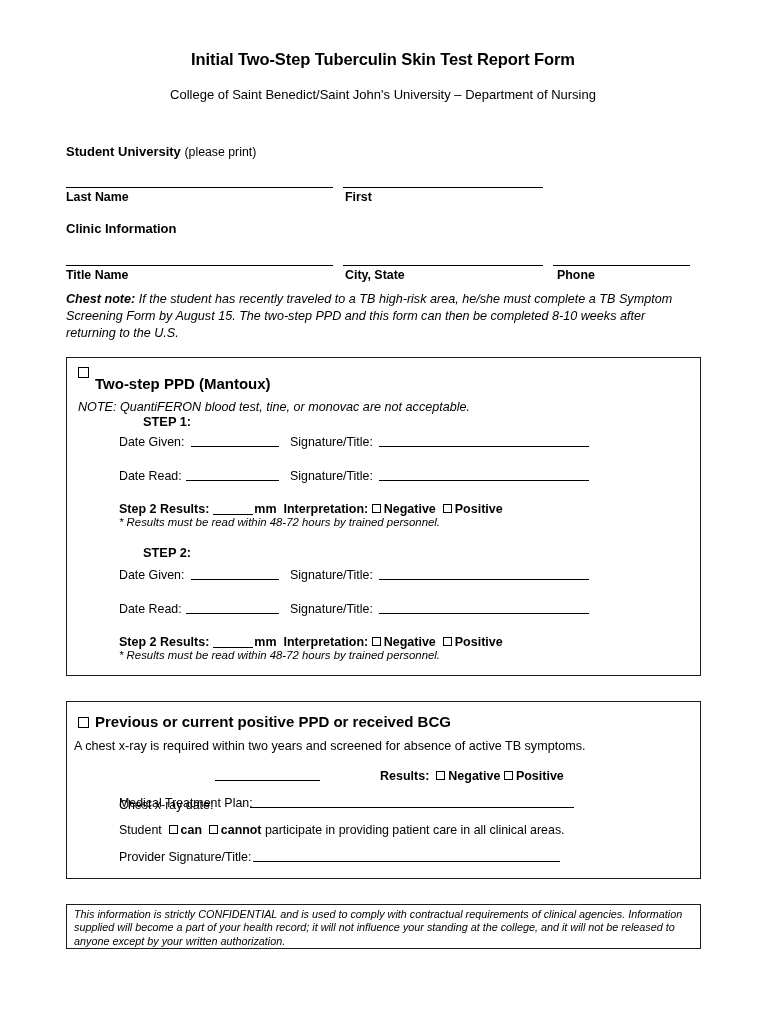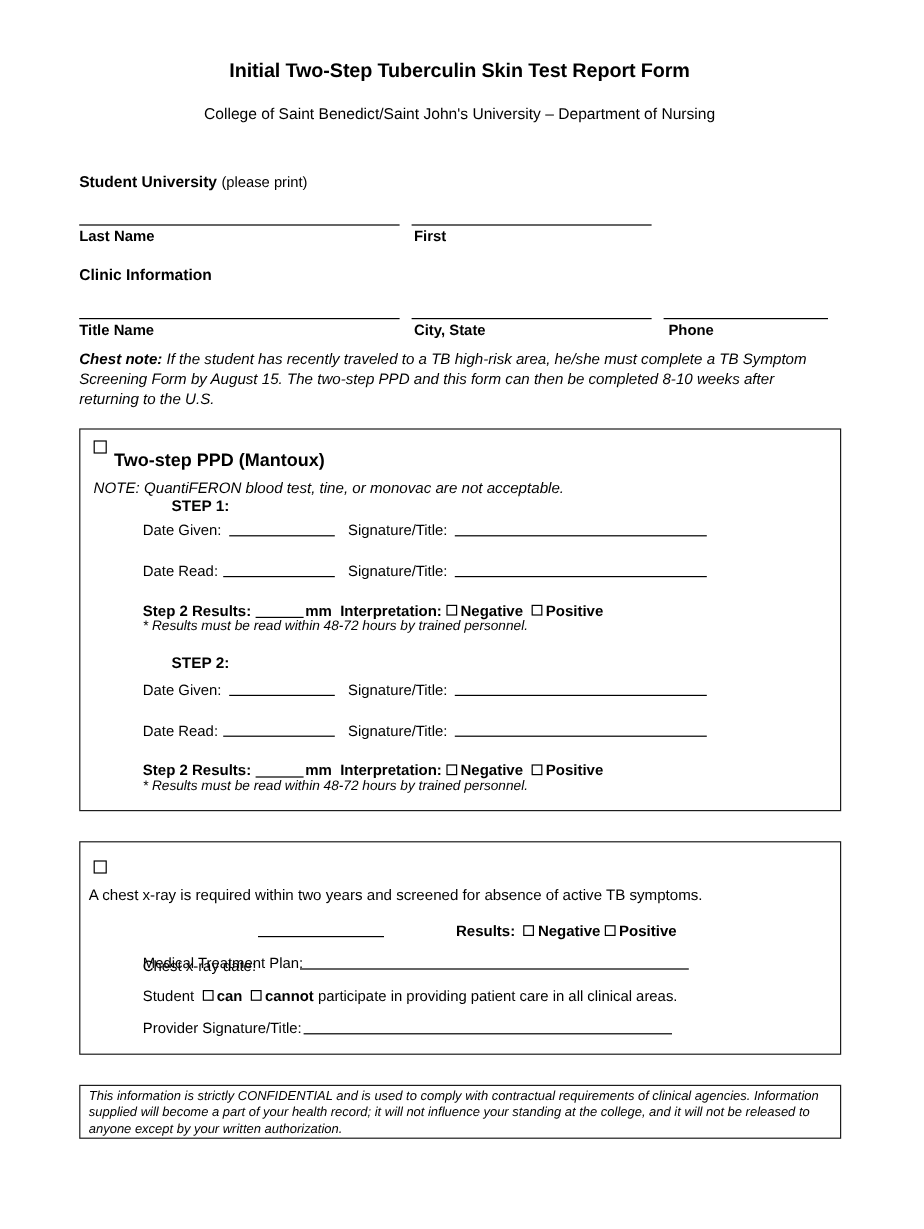--- a/index.html
+++ b/index.html
@@ -234,20 +234,21 @@
   <div class="fline" style="left:379px; top:613px; width:210px;"></div>
 
   <div class="results-row" style="left:119px; top:635px;">
     <span>Step 2 Results:</span><span class="blank"></span><span>mm</span>&nbsp;&nbsp;<span>Interpretation:</span>&nbsp;<span class="cbx"></span><span>Negative</span>&nbsp;&nbsp;<span class="cbx"></span><span>Positive</span>
   </div>
   <div class="footnote" style="left:119px; top:649px;">* Results must be read within 48-72 hours by trained personnel.</div>
 
   <div class="box" id="bcg-box"></div>
 
   <span class="cbx-lg" style="position:absolute; left:78px; top:717px;"></span>
+  <div class="box-title" style="left:95px; top:713px;">Previous or current positive PPD or received BCG</div>
 
   <div class="box-subtitle" style="left:74px; top:739px;">A chest x-ray is required within two years and screened for absence of active TB symptoms.</div>
 
   <div class="row-label" style="left:119px; top:769px;margin-top:29px;">Chest x-ray date:</div>
   <div class="fline" style="left:215px; top:780px; width:105px;"></div>
 
   <div class="results-row" style="left:336px; top:769px;padding-left:44px;">
     <span>Results:</span>&nbsp;&nbsp;<span class="cbx"></span><span>Negative</span>&nbsp;<span class="cbx"></span><span>Positive</span>
   </div>
 

